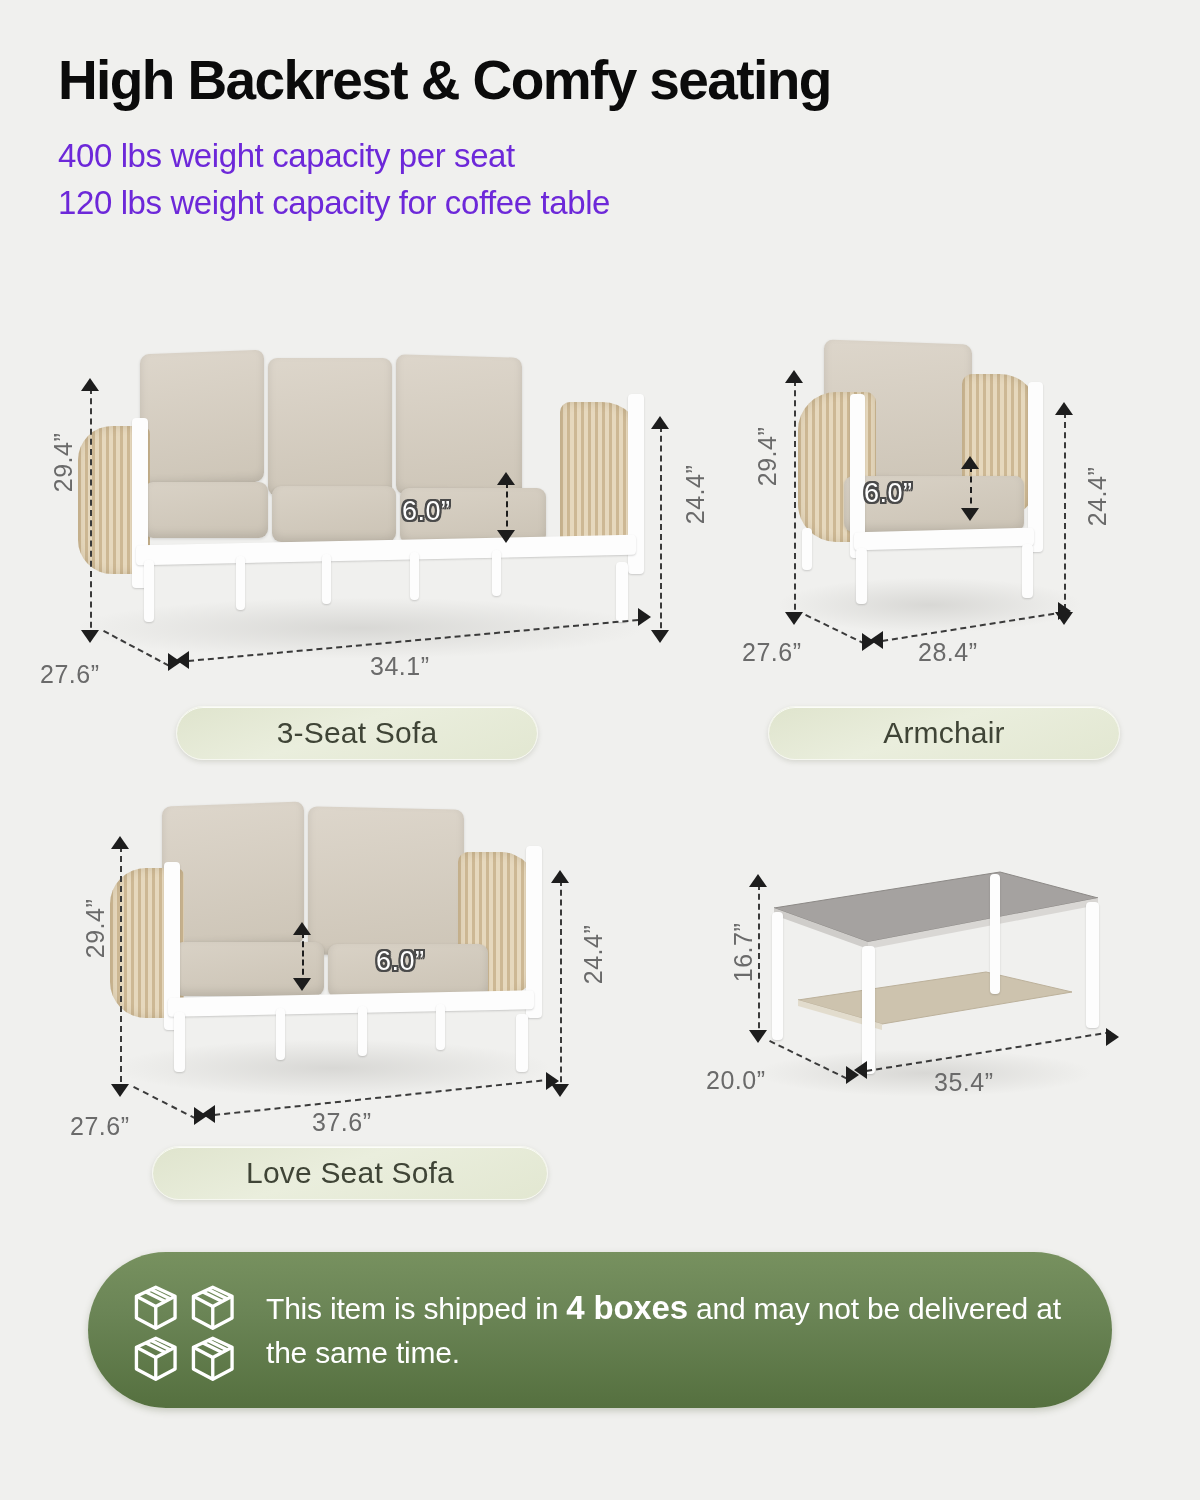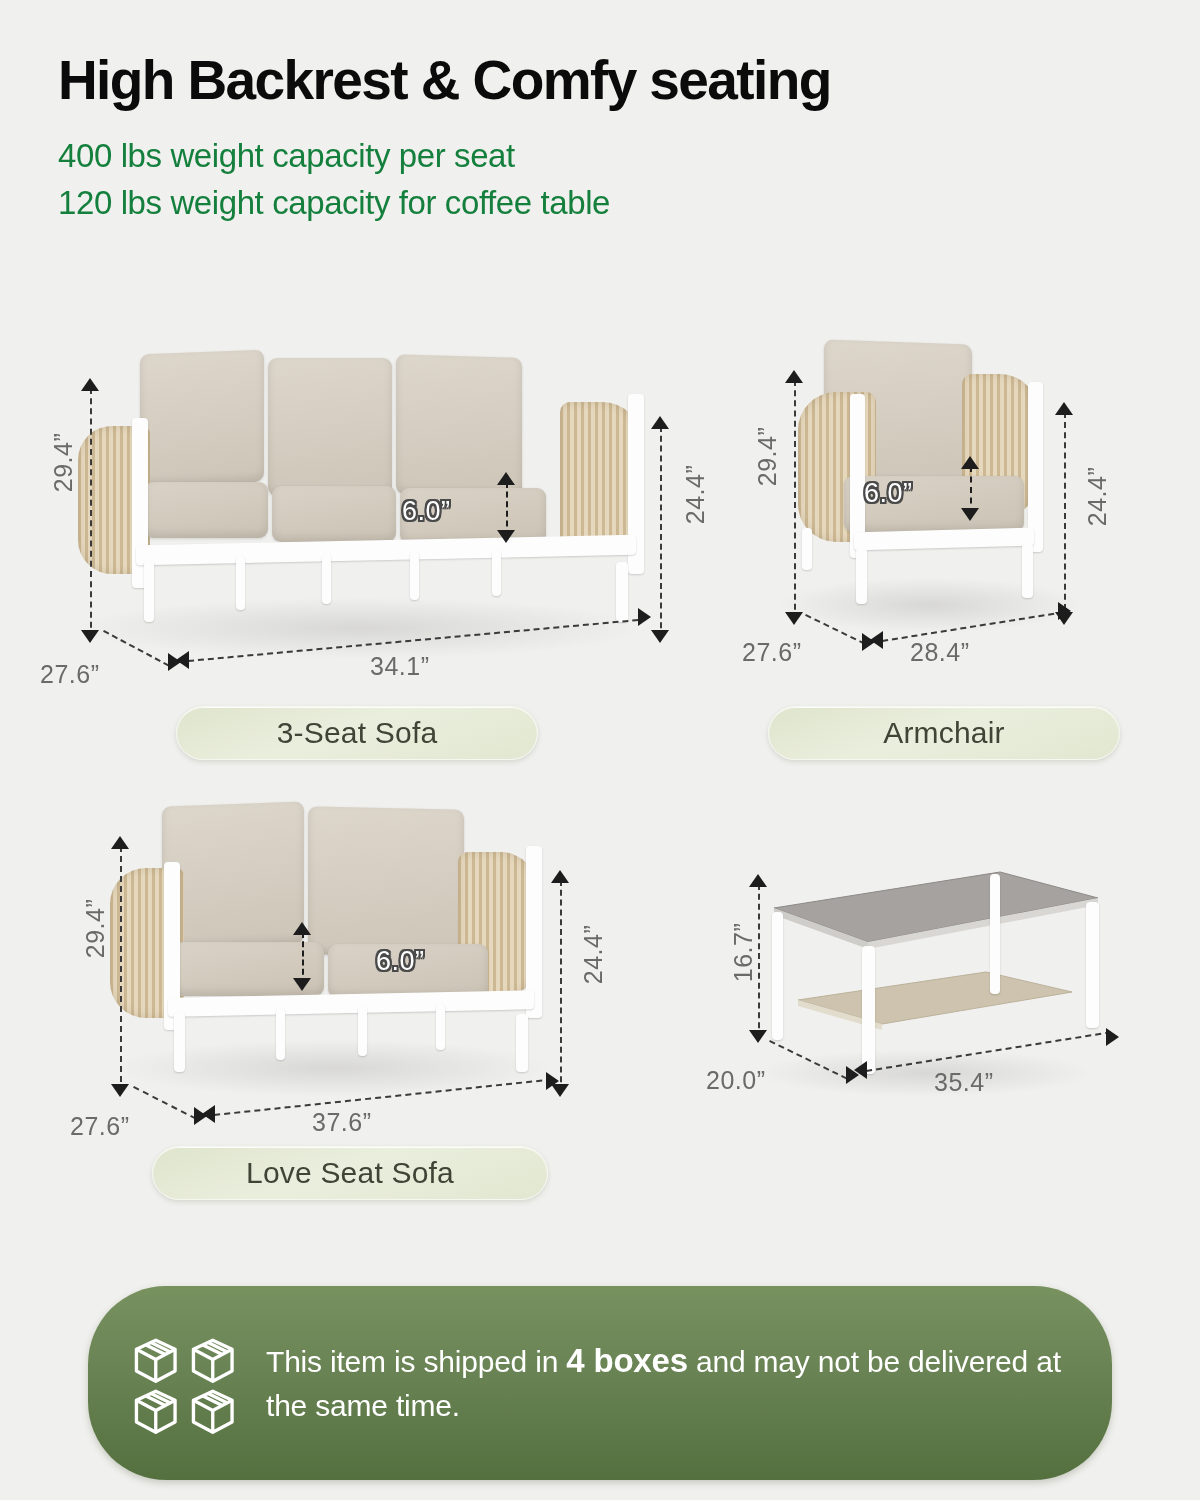--- a/index.html
+++ b/index.html
@@ -12,21 +12,21 @@
   .page { position: relative; width: 1200px; height: 1500px; }
 
   
   .header { position: absolute; left: 58px; top: 52px; width: 1090px; }
   .headline {
     font-size: 55px; font-weight: 700; letter-spacing: -1.6px;
     color: #0b0b0b; line-height: 1.04; white-space: nowrap;
   }
   .sub-block { margin-top: 24px; }
   .subline {
-    font-size: 33px; font-weight: 400; color: #15803d;
+    font-size: 33px; font-weight: 400; color: #6d28d9;
     line-height: 1.42; letter-spacing: -0.4px; white-space: nowrap;
   }
 
   
   .grid { position: absolute; left: 0; top: 330px; width: 1200px; }
   .cell { position: absolute; }
   .cell-sofa      { left: 40px;  top: 0px;   width: 640px; height: 430px; }
   .cell-armchair  { left: 740px; top: 0px;   width: 420px; height: 430px; }
   .cell-loveseat  { left: 70px;  top: 460px; width: 560px; height: 430px; }
   .cell-table     { left: 700px; top: 520px; width: 460px; height: 370px; }
@@ -86,22 +86,22 @@
   .cush-b { background: linear-gradient(172deg,#ddd6cb,#cdc5b7); }
   .rope   { position: absolute; overflow: hidden;
             background: repeating-linear-gradient(90deg,
               #cdb894 0px, #cdb894 3px, #e6d8bd 3px, #e6d8bd 7px);
             box-shadow: inset 0 0 10px rgba(120,100,70,.22); }
   .shadow { position: absolute; background: radial-gradient(ellipse at center,
               rgba(120,118,112,.20) 0%, rgba(120,118,112,0) 72%); }
 
   
   .banner {
-    position: absolute; left: 88px; top: 1286px;
-    width: 1024px; height: 194px; border-radius: 78px;
+    position: absolute; left: 88px; top: 1252px;
+    width: 1024px; height: 156px; border-radius: 78px;
     background: linear-gradient(180deg, #77915f 0%, #6b8556 38%, #55703f 100%);
     box-shadow: 0 3px 7px rgba(90,100,70,.28);
     display: flex; align-items: center; justify-content: center;
   }
   .banner-icons {
     width: 108px; height: 96px; margin-left: 42px; margin-right: 28px;
     display: grid; grid-template-columns: 1fr 1fr; grid-template-rows: 1fr 1fr;
     gap: 5px; flex: none;
   }
   .banner-text {
@@ -209,21 +209,21 @@
       <div class="ar ar-up" style="left:221px;top:126px;"></div>
       <div class="ar ar-dn" style="left:221px;top:178px;"></div>
 
       <div class="dline" style="left:66px;top:284px;width:66px;transform:rotate(26deg);"></div>
       <div class="ar ar-rt" style="left:122px;top:303px;"></div>
       <div class="dim-label" style="left:2px;top:308px;">27.6”</div>
 
       <div class="dline" style="left:142px;top:310px;width:184px;transform:rotate(-9deg);"></div>
       <div class="ar ar-lf" style="left:130px;top:301px;"></div>
       <div class="ar ar-rt" style="left:318px;top:272px;"></div>
-      <div class="dim-label" style="left:170px;top:308px;">28.4”</div>
+      <div class="dim-label" style="left:178px;top:308px;">28.4”</div>
     </div>
 
     <div class="cell cell-loveseat">
       <div class="stage">
         <div class="shadow" style="left:48px;top:250px;width:430px;height:56px;"></div>
 
         <div class="cush cush-b" style="left:92px;top:14px;width:142px;height:142px;transform:skewY(-2deg);"></div>
         <div class="cush cush-b" style="left:238px;top:18px;width:156px;height:148px;transform:skewY(1.2deg);"></div>
 
         <div class="rope" style="left:40px;top:78px;width:74px;height:150px;border-radius:36px 8px 8px 36px;"></div>

